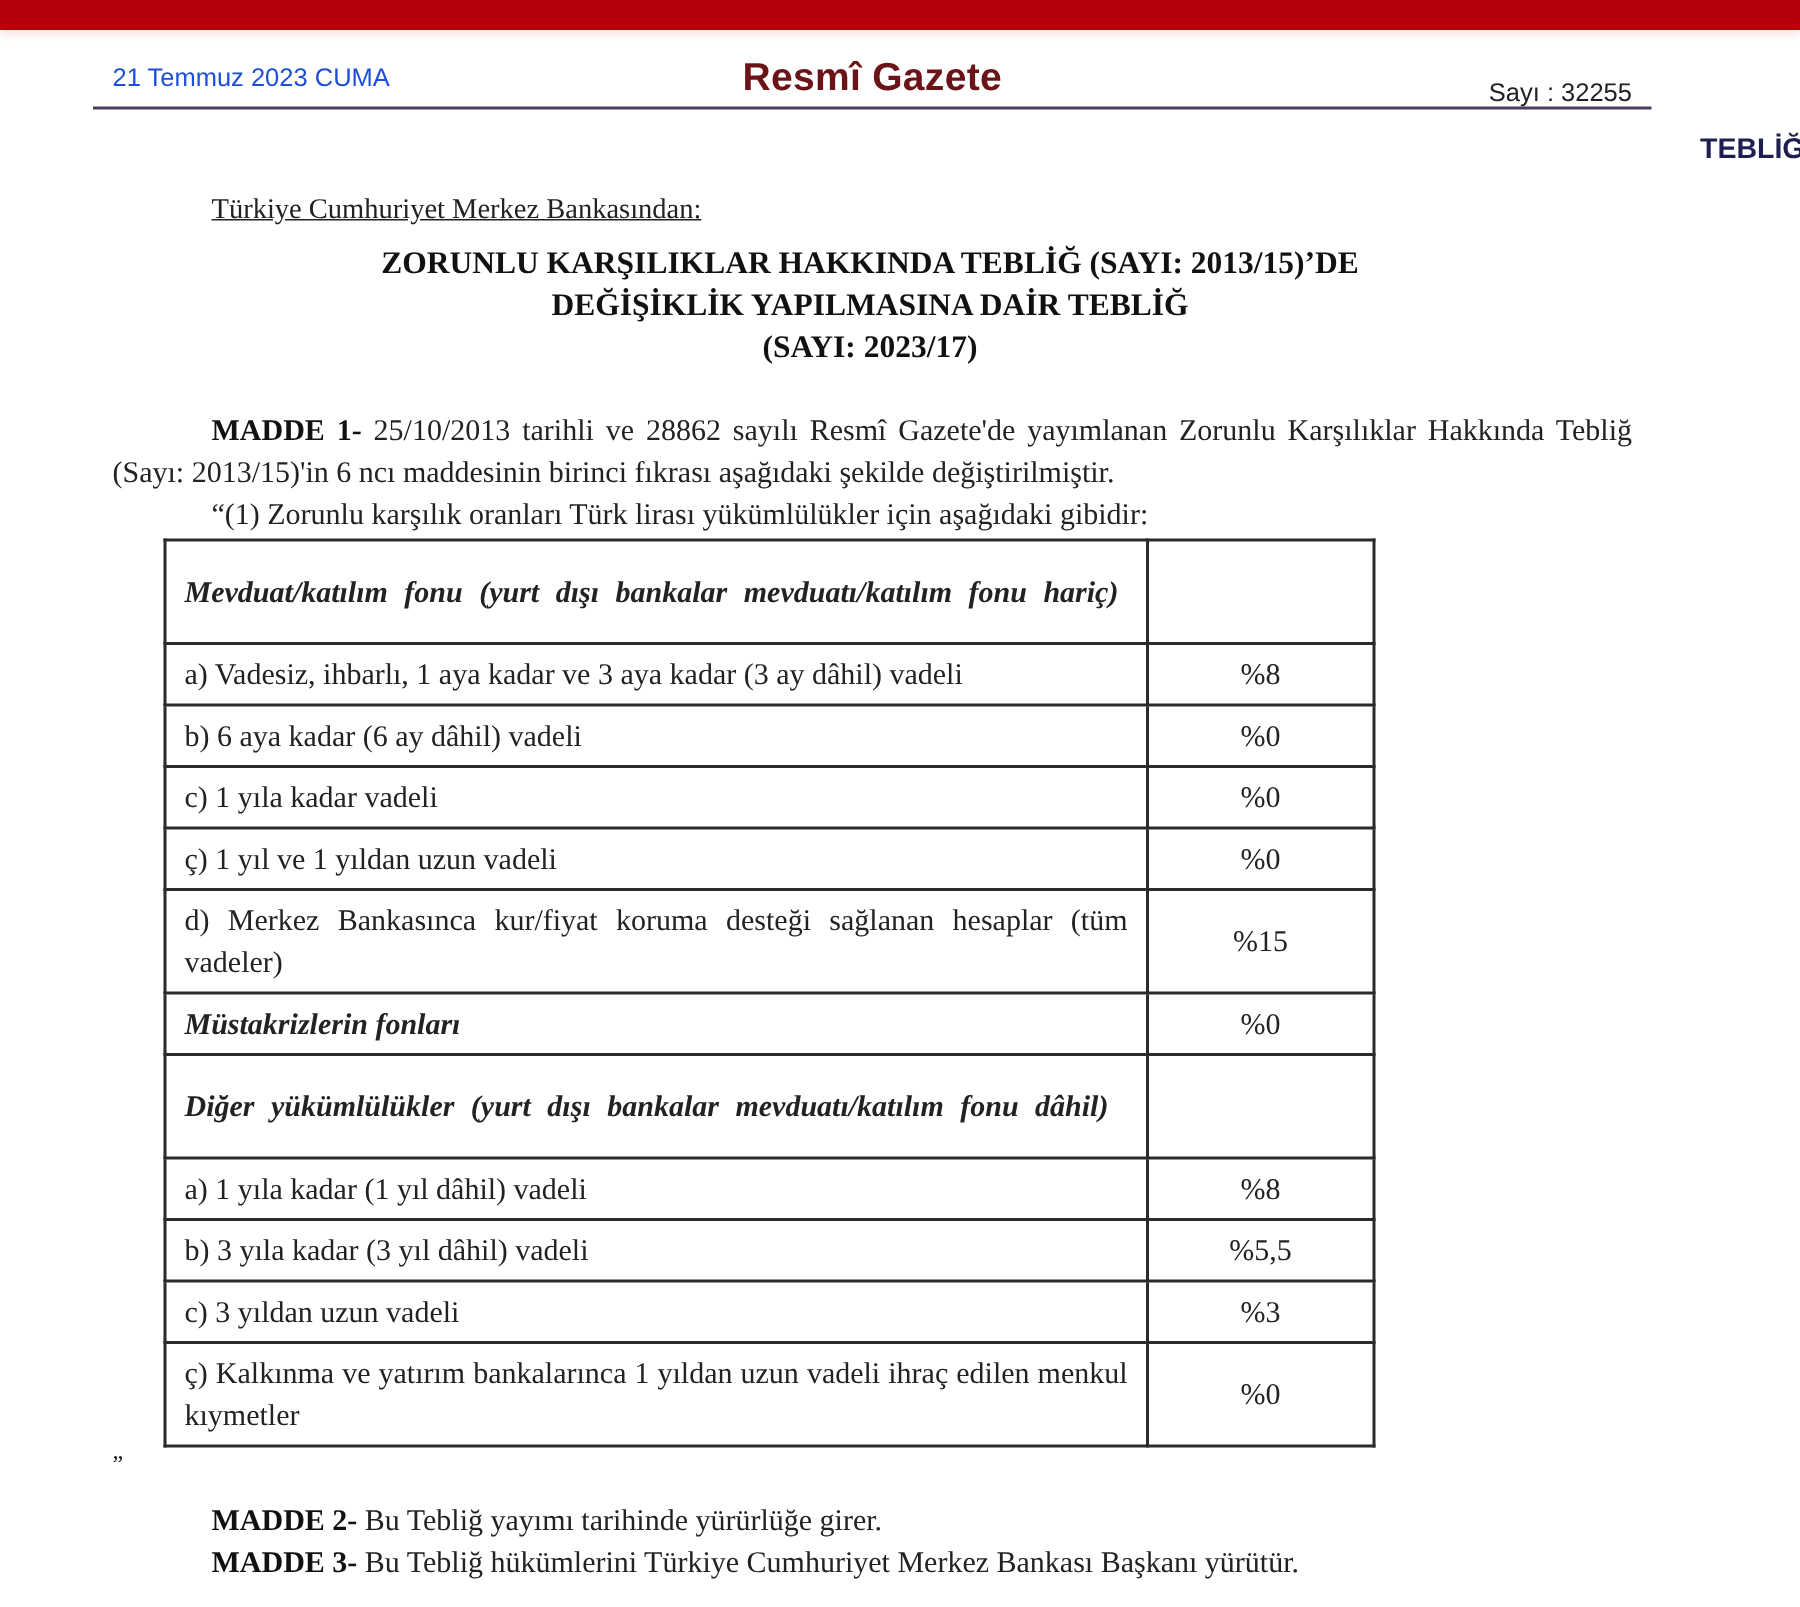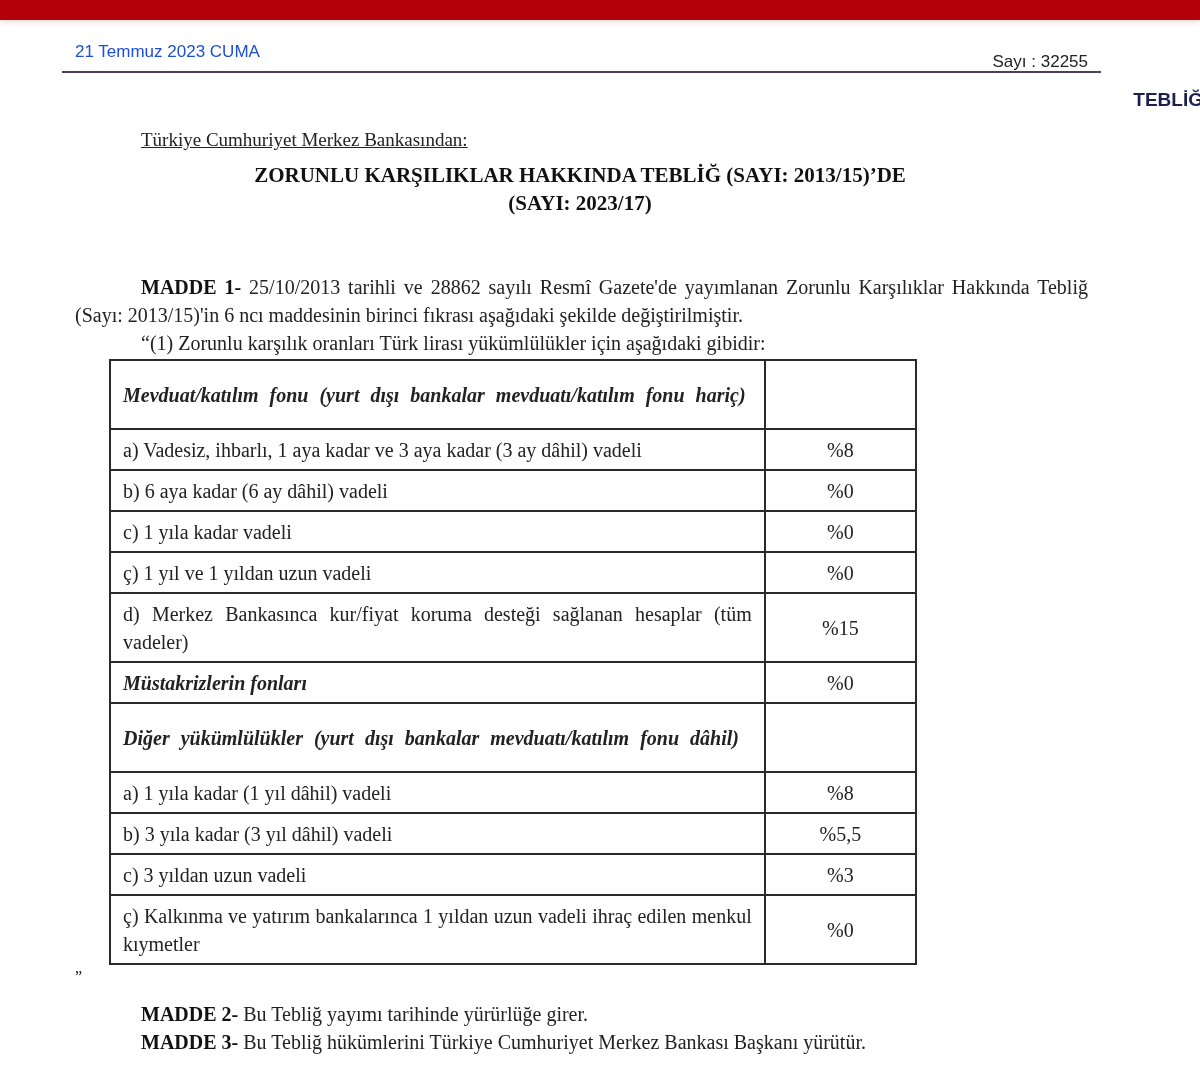--- a/index.html
+++ b/index.html
@@ -32,29 +32,31 @@
     .p2 { top: 1000px; left: 141px; width: 950px; }
     .p3 { top: 1028px; left: 141px; width: 950px; }
   </style>
 </head>
 <body>
 
 <div class="topbar"></div>
 
 <div class="hdr">
   <span class="hdr-date">21 Temmuz 2023 CUMA</span>
+  <div class="hdr-title">Resmî Gazete</div>
   <span class="hdr-issue">Sayı : 32255</span>
 </div>
 
 <div class="section">TEBLİĞ</div>
 
 <div class="issuer">Türkiye Cumhuriyet Merkez Bankasından:</div>
 
 <div class="title">
   <div>ZORUNLU KARŞILIKLAR HAKKINDA TEBLİĞ (SAYI: 2013/15)’DE</div>
+  <div>DEĞİŞİKLİK YAPILMASINA DAİR TEBLİĞ</div>
   <div>(SAYI: 2023/17)</div>
 </div>
 
 <div class="para p1"><span class="b">MADDE 1-</span><span> 25/10/2013 tarihli ve 28862 sayılı Resmî Gazete'de yayımlanan Zorunlu Karşılıklar Hakkında Tebliğ (Sayı: 2013/15)'in 6 ncı maddesinin birinci fıkrası aşağıdaki şekilde değiştirilmiştir.</span></div>
 <div class="para p1b">“(1) Zorunlu karşılık oranları Türk lirası yükümlülükler için aşağıdaki gibidir:</div>
 
 <table class="rates">
   <tbody>
     <tr class="r1 head">
       <td class="desc">Mevduat/katılım fonu (yurt dışı bankalar mevduatı/katılım fonu hariç)</td>

